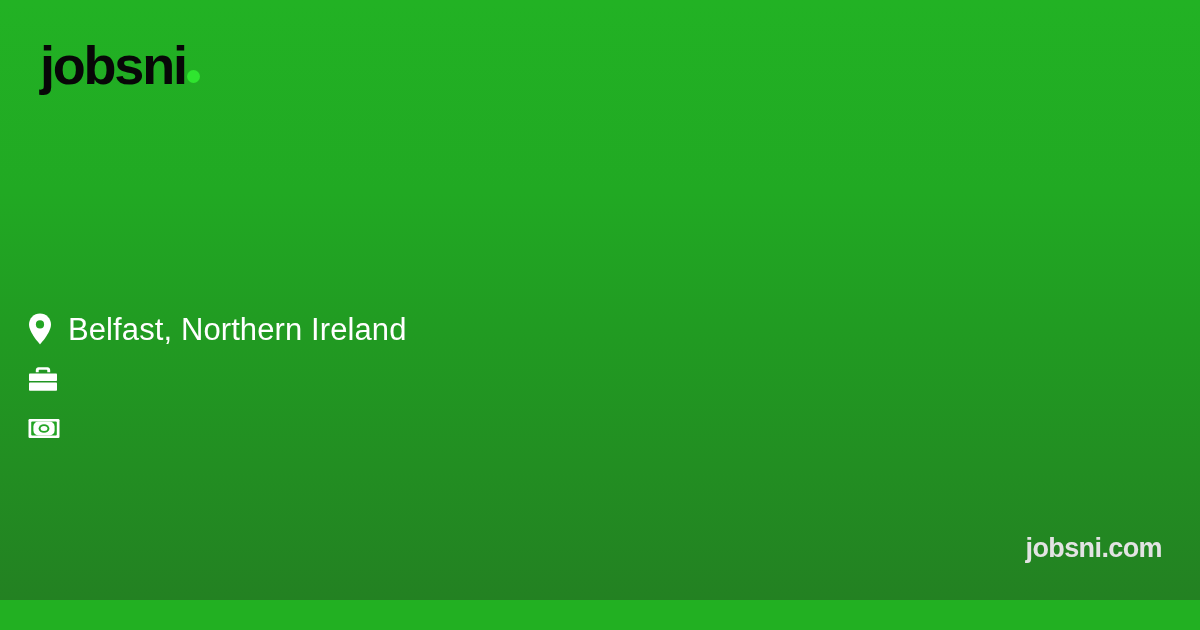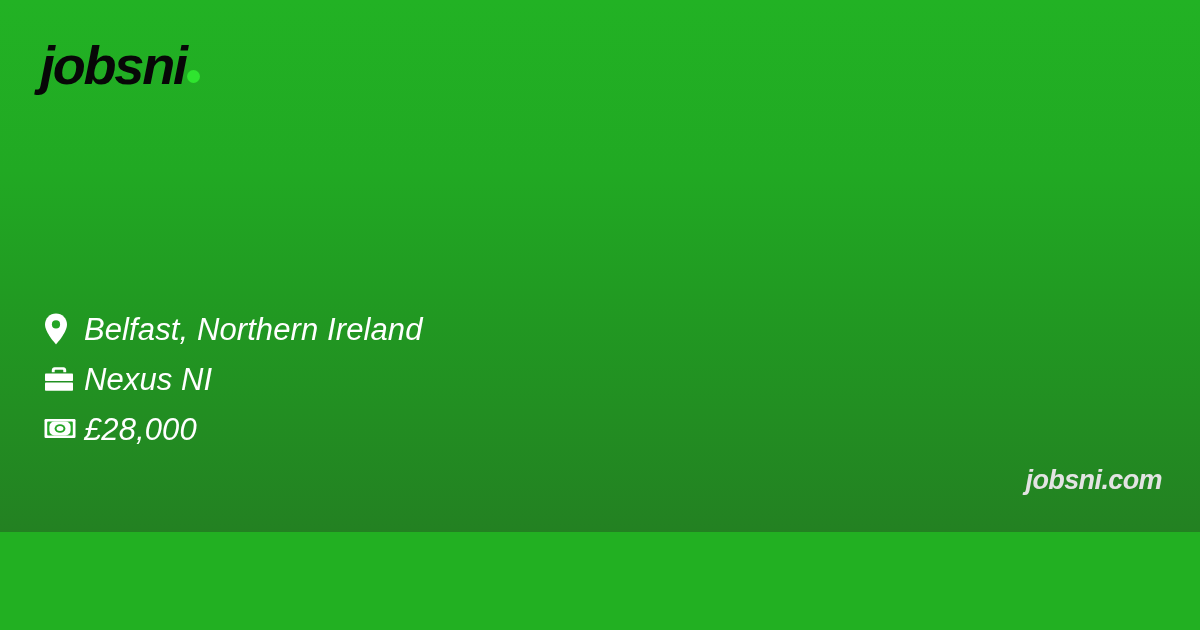--- a/index.html
+++ b/index.html
@@ -10,25 +10,24 @@
     width: 1200px;
     height: 630px;
     overflow: hidden;
     font-family: "Liberation Sans", sans-serif;
     background: #22b022;
   }
 
   .card {
     position: relative;
     width: 1200px;
-    height: 532px;
+    height: 600px;
     box-sizing: border-box;
     background: linear-gradient(180deg, #22b224 0%, #21a923 32%, #219b22 55%, #238122 100%);
     overflow: hidden;
-    font-style: italic;
   }
 
   
   .brand {
     position: absolute;
     left: 40px;
     top: 38px;
     display: flex;
     align-items: baseline;
     line-height: 1;
@@ -61,21 +60,21 @@
     color: #ffffff;
     font-size: 49px;
     font-weight: 700;
     line-height: 1.2;
     letter-spacing: -0.4px;
   }
 
   
   .meta-list {
     position: absolute;
-    left: 44px;
+    left: 28px;
     top: 304px;
     margin: 0;
     padding: 0;
     list-style: none;
   }
   .meta-row {
     display: flex;
     align-items: center;
     height: 50px;
     color: #ffffff;
@@ -135,33 +134,31 @@
     </li>
 
     <li class="meta-row">
       <span class="meta-icon">
         <svg width="30" height="28" viewBox="0 0 30 28" aria-hidden="true">
           <path d="M10.5 2.2h9c1.5 0 2.7 1.2 2.7 2.7v2.3h-2.9V5.4c0-0.4-0.3-0.7-0.7-0.7h-7.2c-0.4 0-0.7 0.3-0.7 0.7v1.8H7.8V4.9c0-1.5 1.2-2.7 2.7-2.7z" fill="#ffffff"></path>
           <rect x="1" y="8.6" width="28" height="7.4" rx="0.8" fill="#ffffff"></rect>
           <rect x="1" y="17.6" width="28" height="8.2" rx="0.8" fill="#ffffff"></rect>
         </svg>
       </span>
-      <span class="meta-text">Nexus NI</span>
     </li>
 
     <li class="meta-row">
       <span class="meta-icon">
         <svg width="32" height="24" viewBox="0 0 32 24" aria-hidden="true">
           <rect x="0.5" y="2" width="31" height="19" rx="1.2" fill="#ffffff"></rect>
           <rect x="3.2" y="4.6" width="25.6" height="13.8" rx="1" fill="#23a524"></rect>
           <rect x="5.4" y="4.6" width="21.2" height="13.8" rx="5" fill="#ffffff"></rect>
           <ellipse cx="16" cy="11.5" rx="5.4" ry="4.3" fill="#23a524"></ellipse>
           <ellipse cx="16" cy="11.5" rx="3.4" ry="2.5" fill="#ffffff"></ellipse>
         </svg>
       </span>
-      <span class="meta-text">£28,000</span>
     </li>
 
   </ul>
 
   <div class="watermark">jobsni.com</div>
 
 </div>
 
 </body></html>

